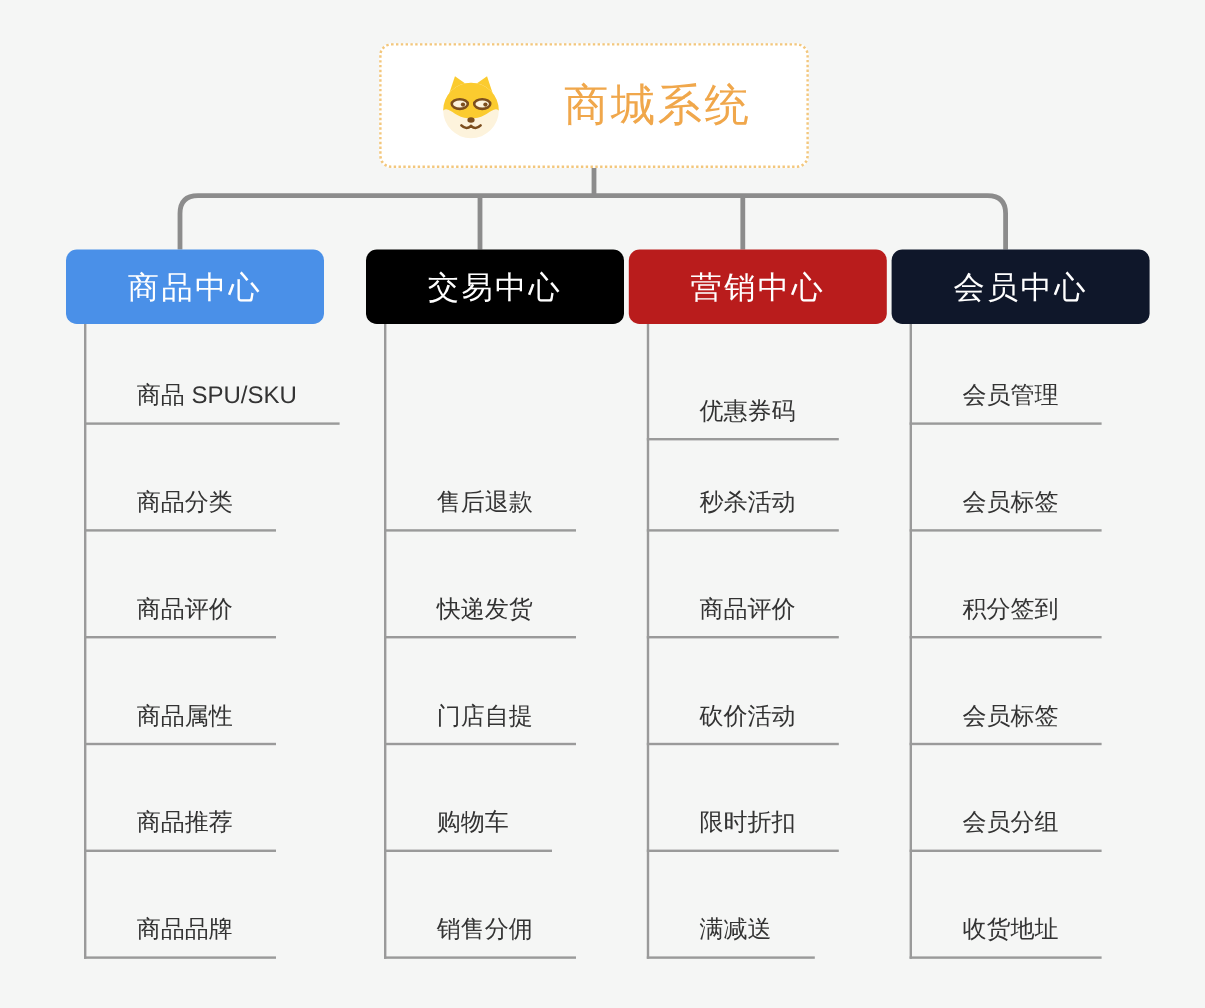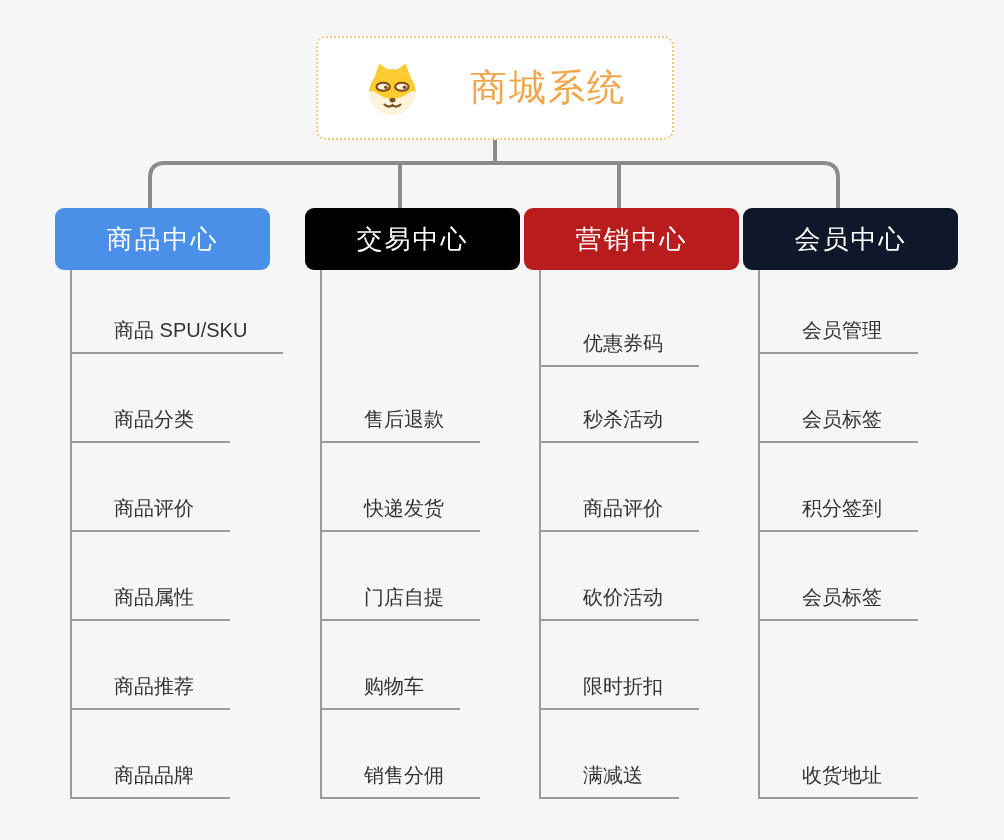--- a/index.html
+++ b/index.html
@@ -115,15 +115,16 @@
   <div class="leaf" style="left:539px;top:406px">秒杀活动</div>
   <div class="leaf" style="left:539px;top:495px">商品评价</div>
   <div class="leaf" style="left:539px;top:584px">砍价活动</div>
   <div class="leaf" style="left:539px;top:673px">限时折扣</div>
   <div class="leaf" style="left:539px;top:762px">满减送</div>
 
   <div class="leaf" style="left:758px;top:317px">会员管理</div>
   <div class="leaf" style="left:758px;top:406px">会员标签</div>
   <div class="leaf" style="left:758px;top:495px">积分签到</div>
   <div class="leaf" style="left:758px;top:584px">会员标签</div>
+  <div class="leaf" style="left:758px;top:673px">会员分组</div>
   <div class="leaf" style="left:758px;top:762px">收货地址</div>
 
 </div>
 
 </body></html>

